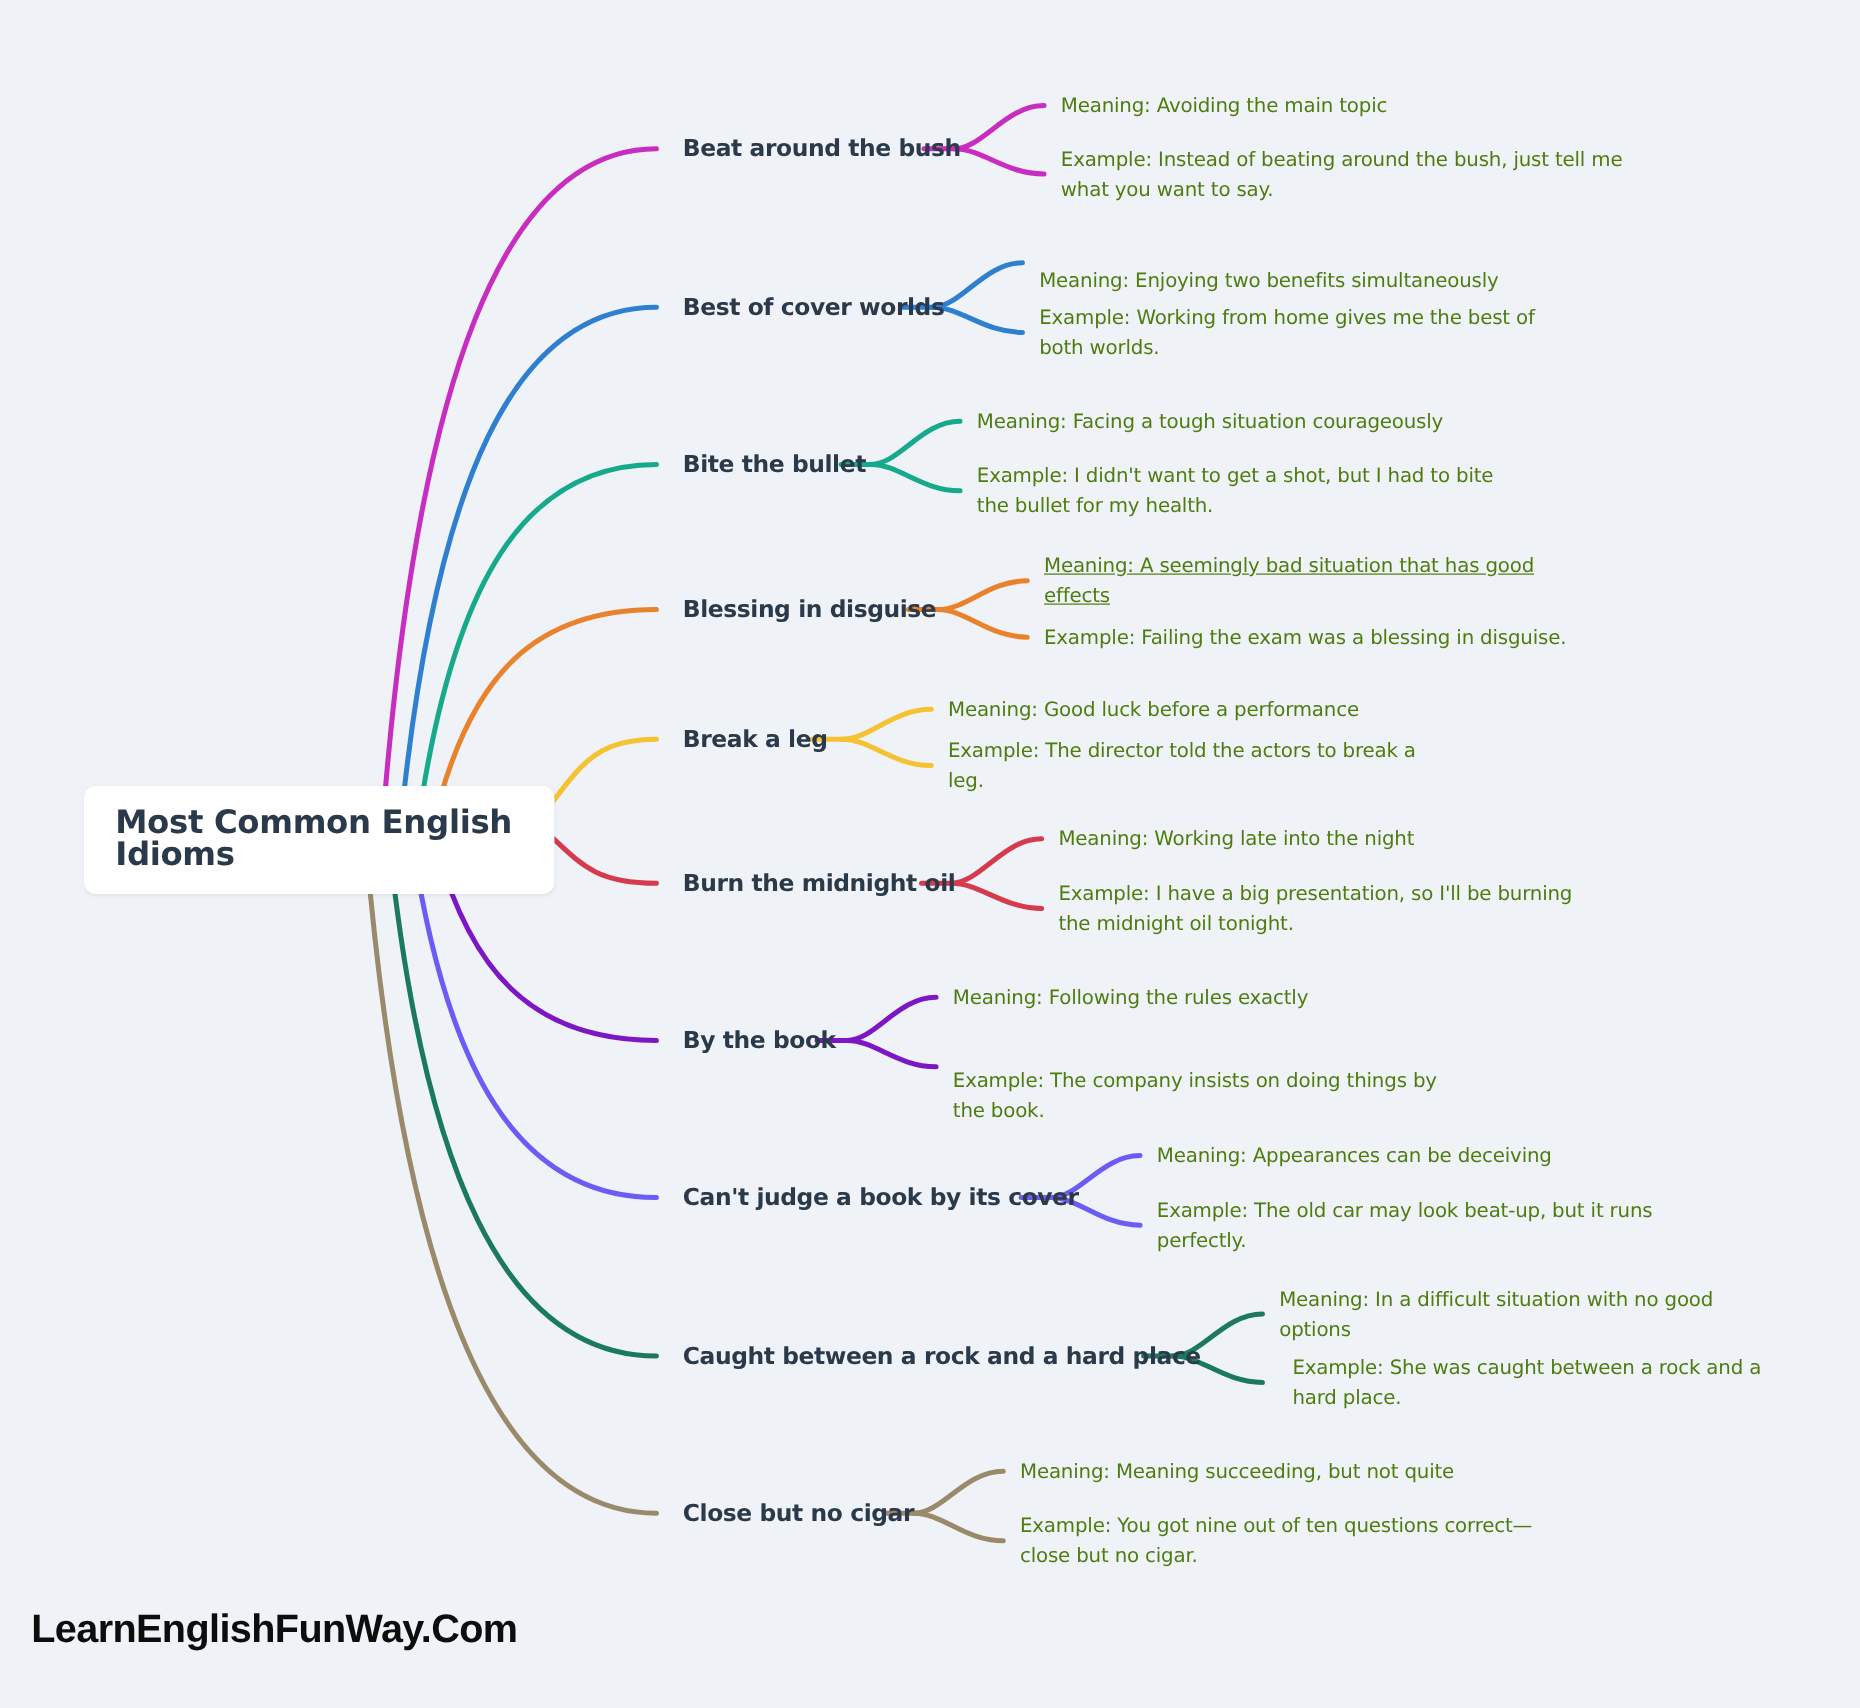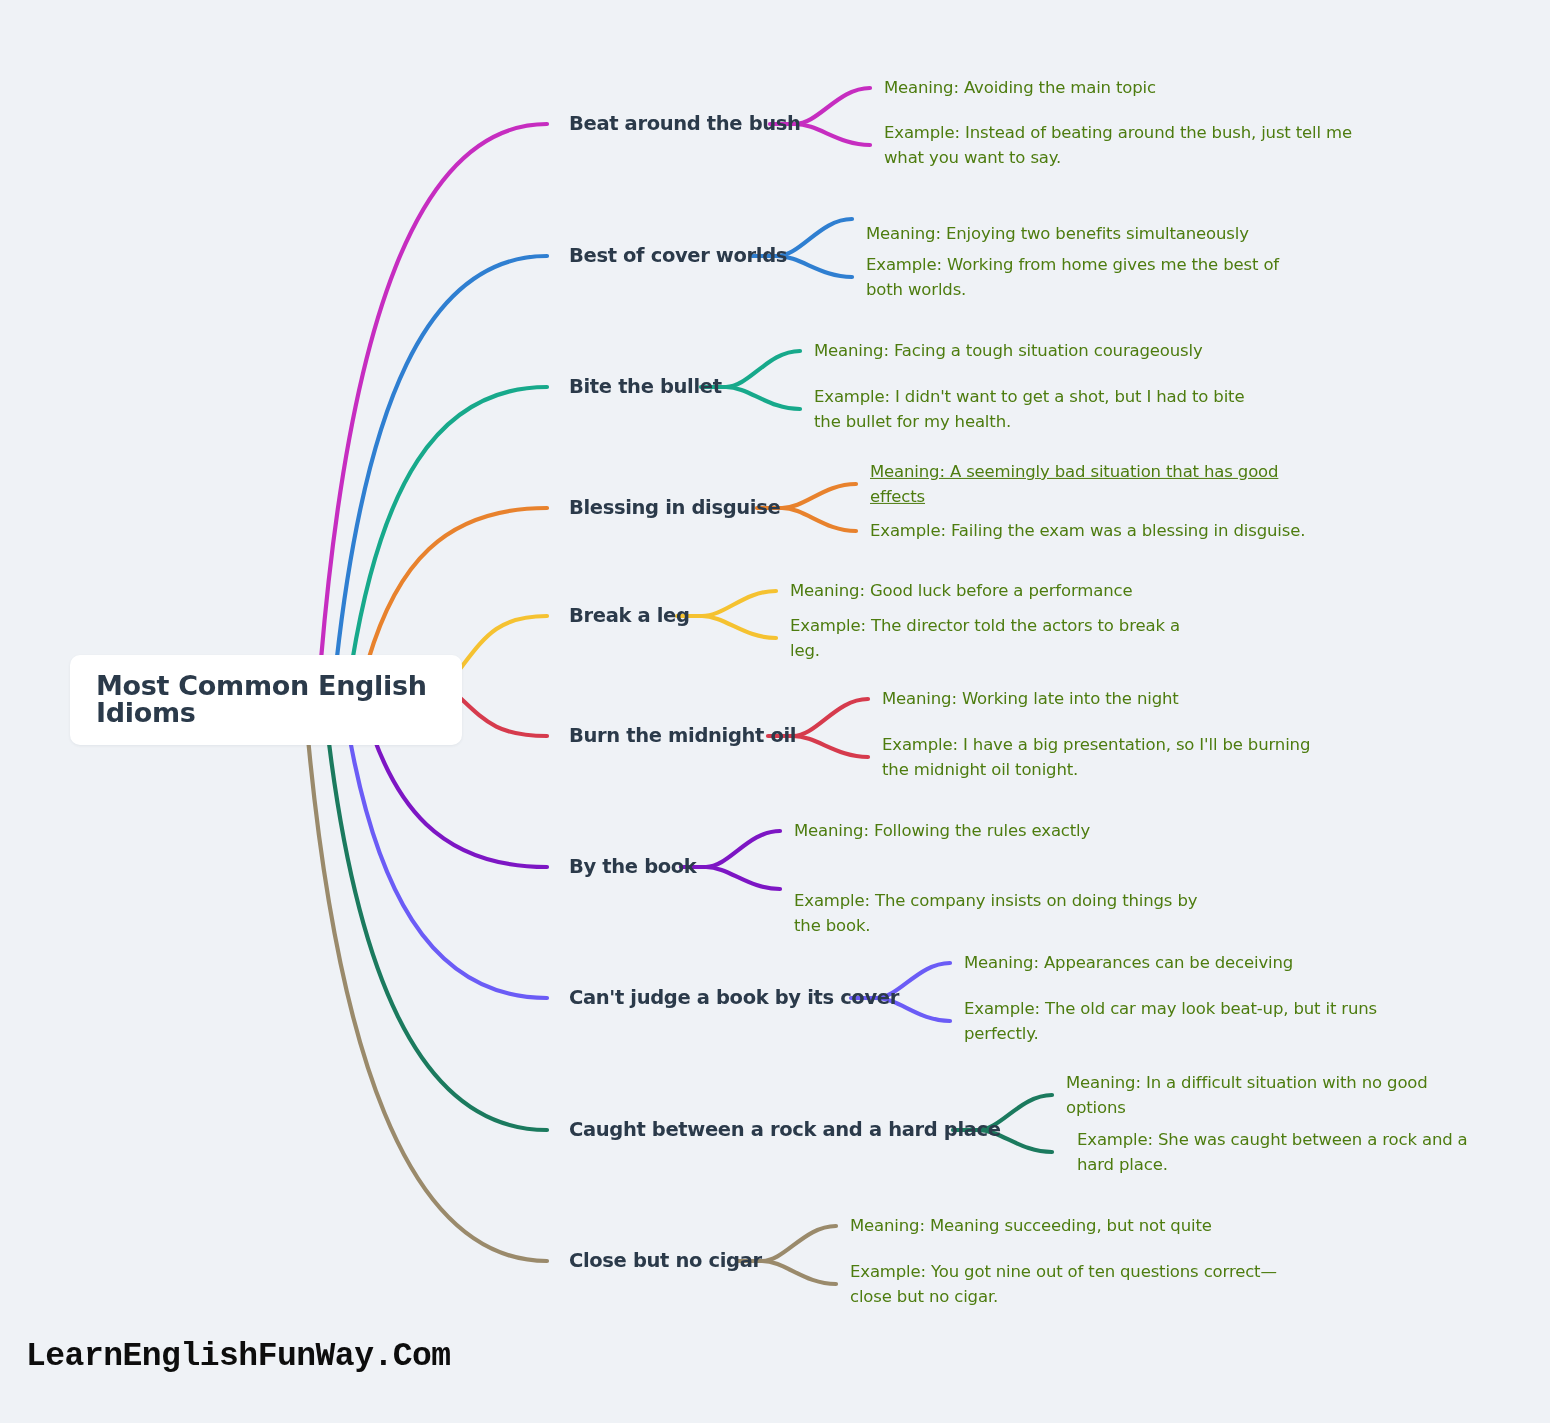--- a/index.html
+++ b/index.html
@@ -71,21 +71,21 @@
     z-index: 4;
     white-space: normal;
   }
   .leaf.one-line { transform: translateY(-50%); }
 
   
   .watermark {
     position: absolute;
     left: 26px;
     top: 1338px;
-    font-family: Liberation Mono, monospace;
+    font-family: Liberation Sans, sans-serif;
     font-size: 33px;
     font-weight: bold;
     color: #0d0d0d;
     letter-spacing: -0.5px;
   }
 </style>
 </head>
 <body>
 
 <div id="mindmap">

